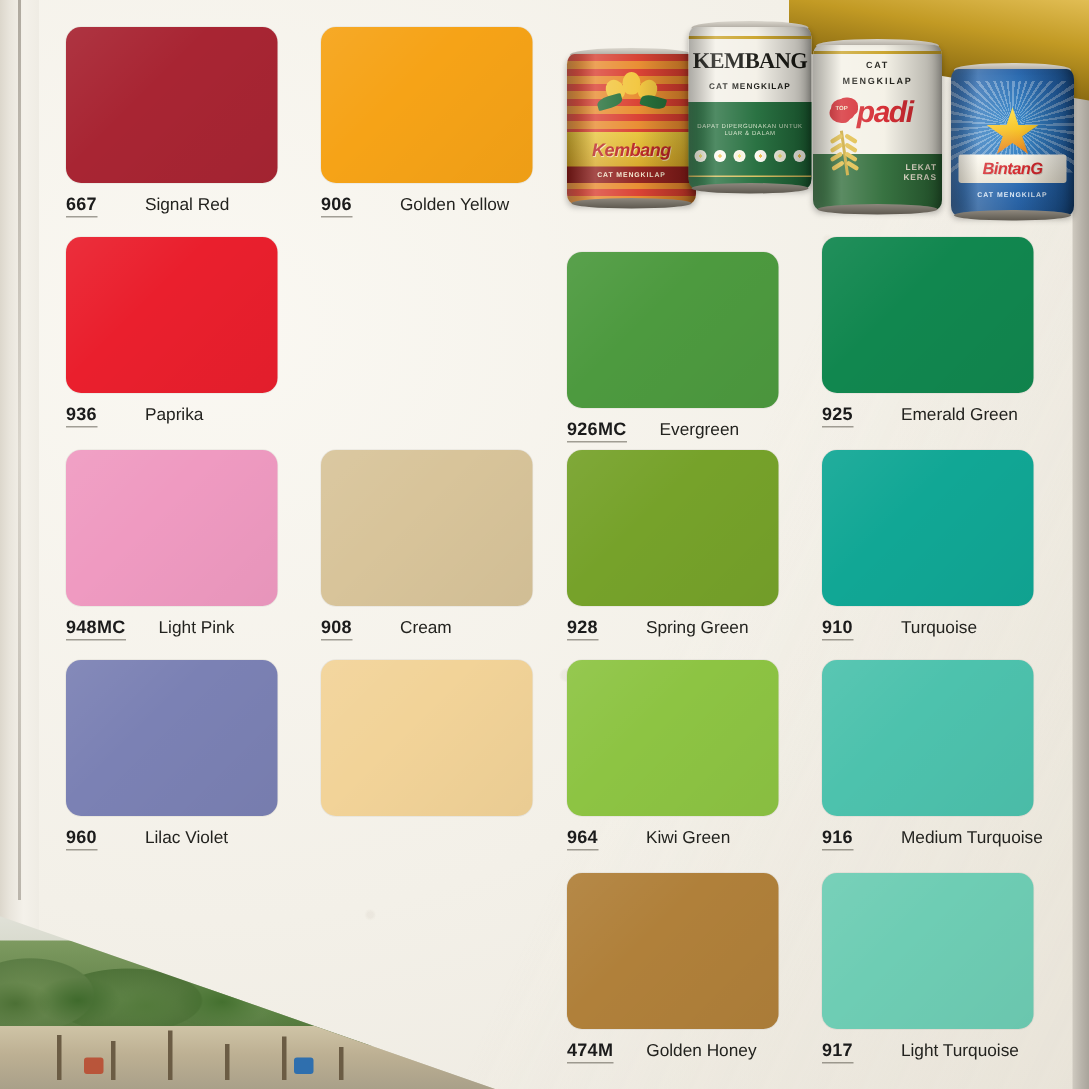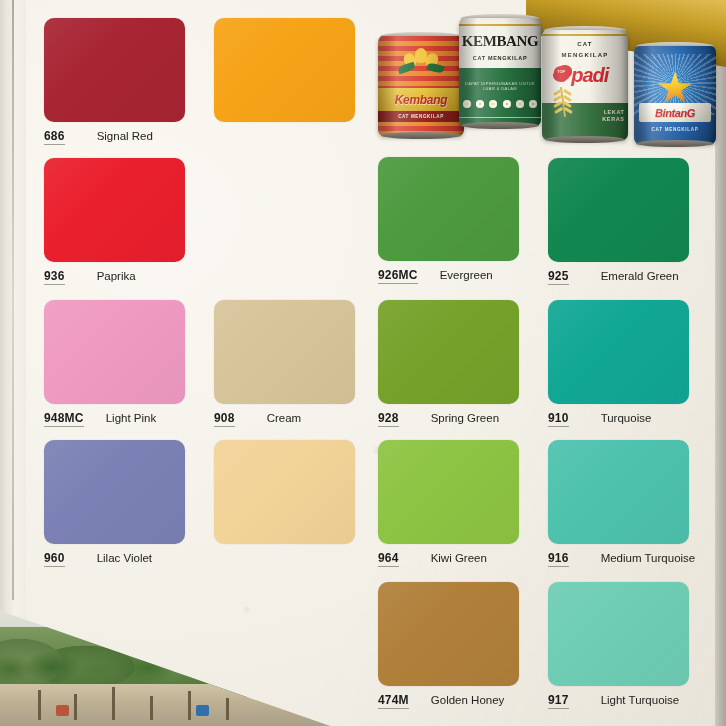--- a/index.html
+++ b/index.html
@@ -291,39 +291,43 @@
     </div>
     <div class="base"></div>
   </div>
 
   <div class="grid" id="swatch-grid">
       <div class="cell" style="left: 44px; top: 18px;">
         <div class="swatch" style="background: rgb(168, 37, 51);">
           <div class="sheen"></div>
         </div>
         <div class="caption">
-          <span class="code">686</span>
+          <span class="code">667</span>
           <span class="cname">Signal Red</span>
         </div>
       </div>
       <div class="cell" style="left: 214px; top: 18px;">
         <div class="swatch" style="background: rgb(246, 163, 23);">
           <div class="sheen"></div>
         </div>
+        <div class="caption">
+          <span class="code">906</span>
+          <span class="cname">Golden Yellow</span>
+        </div>
       </div>
       <div class="cell" style="left: 44px; top: 158px;">
         <div class="swatch" style="background: rgb(234, 31, 45);">
           <div class="sheen"></div>
         </div>
         <div class="caption">
           <span class="code">936</span>
           <span class="cname">Paprika</span>
         </div>
       </div>
-      <div class="cell wide" style="left: 378px; top: 157px;">
+      <div class="cell wide" style="left: 378px; top: 168px;">
         <div class="swatch" style="background: rgb(77, 154, 63);">
           <div class="sheen"></div>
         </div>
         <div class="caption">
           <span class="code">926MC</span>
           <span class="cname">Evergreen</span>
         </div>
       </div>
       <div class="cell" style="left: 548px; top: 158px;">
         <div class="swatch" style="background: rgb(17, 135, 79);">

